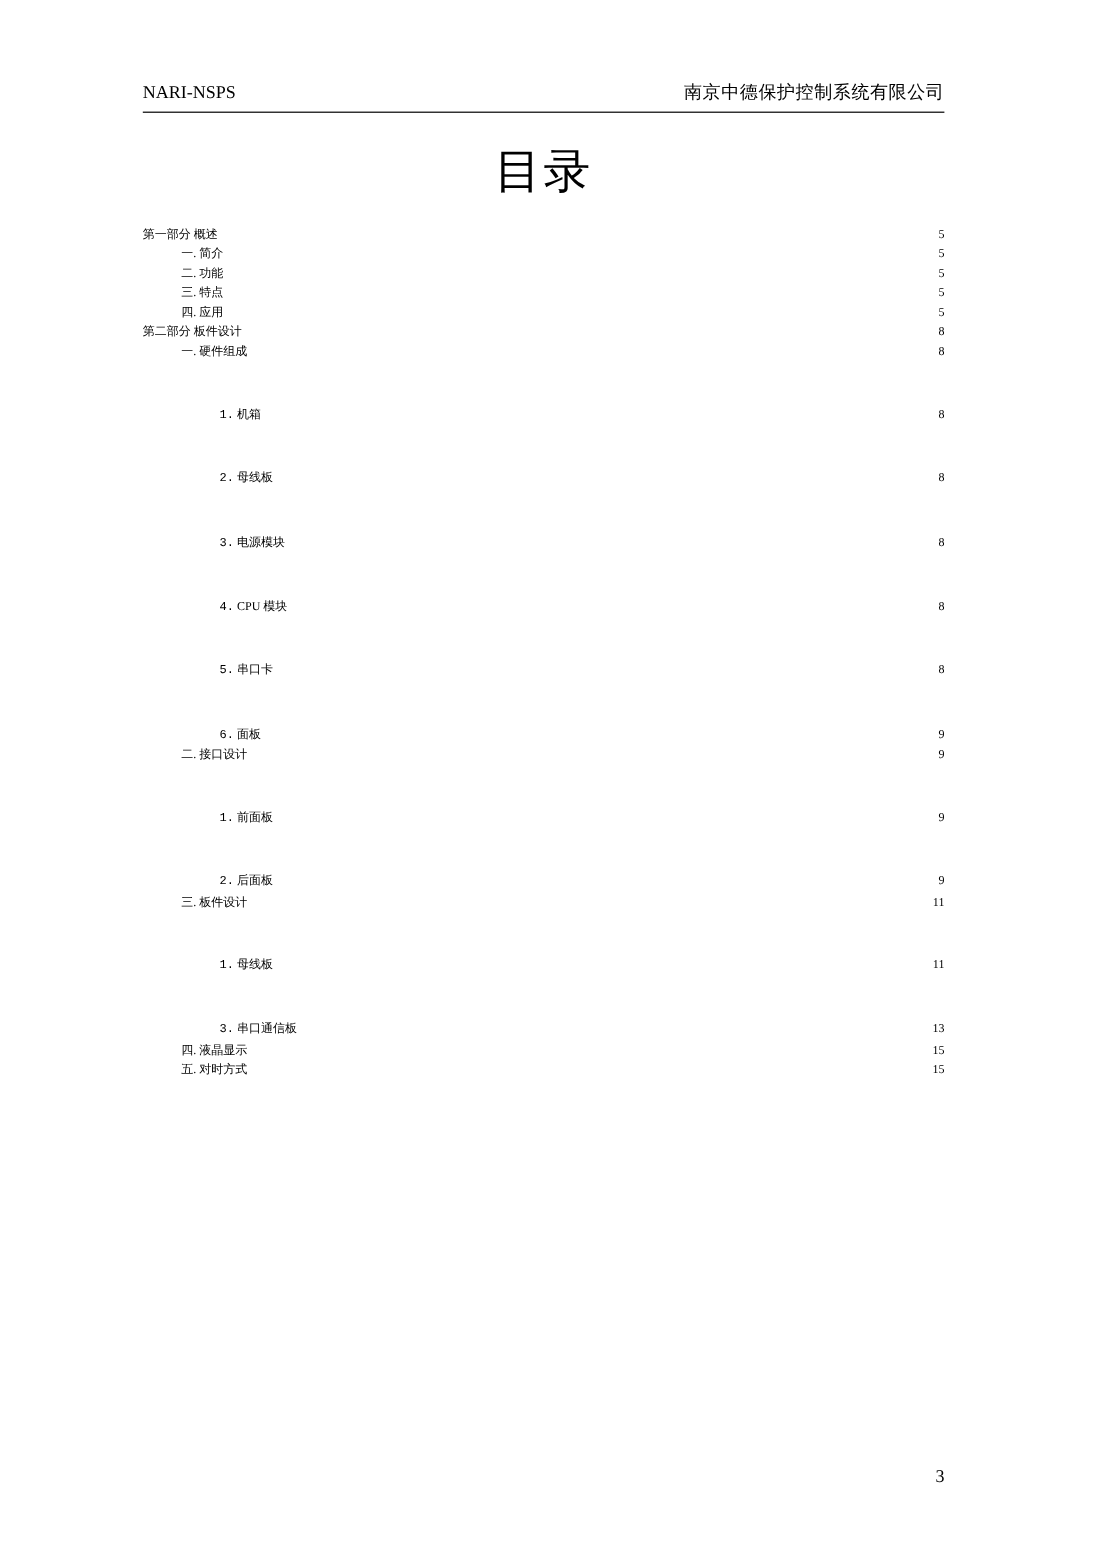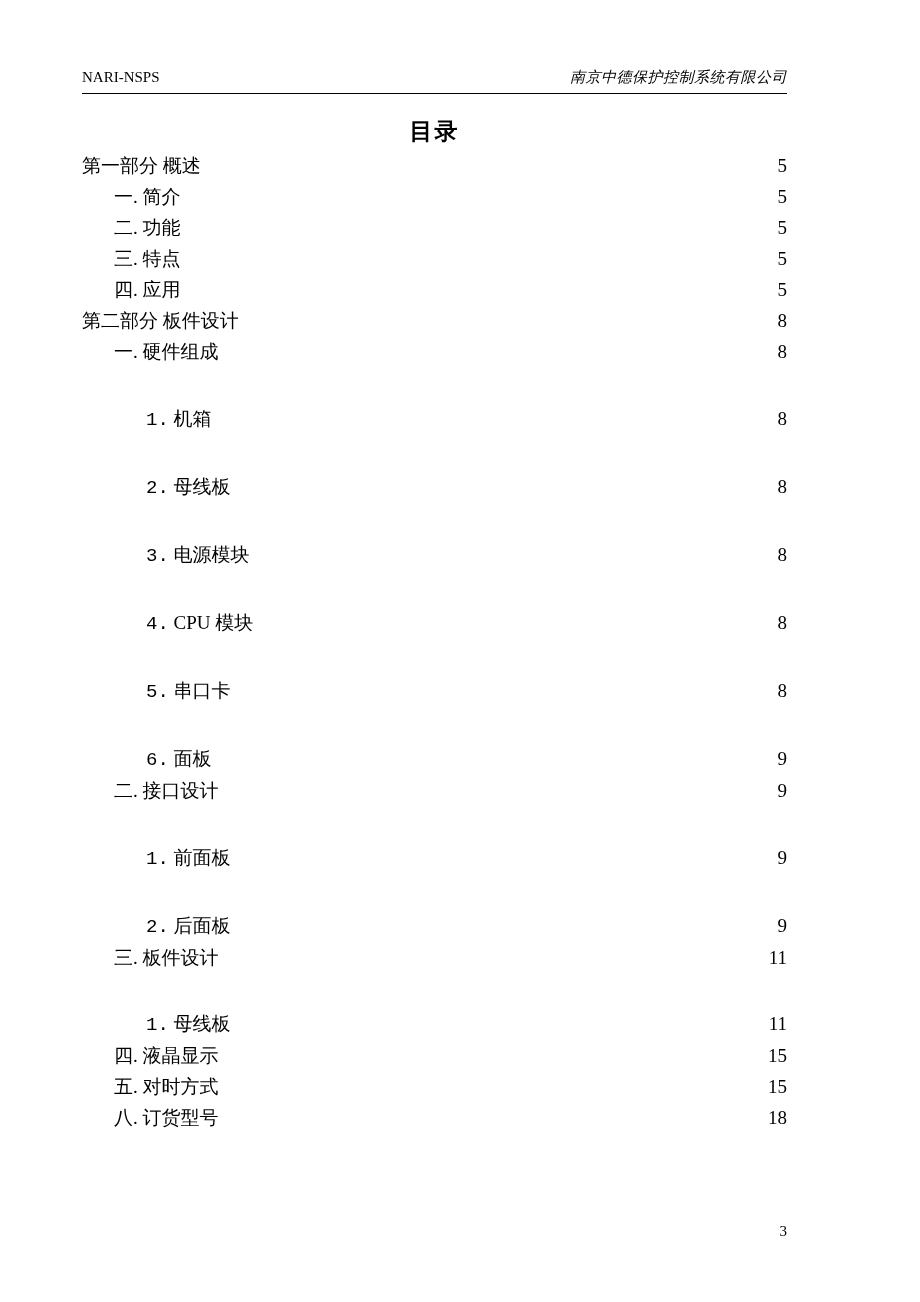--- a/index.html
+++ b/index.html
@@ -8,56 +8,54 @@
       box-sizing: border-box;
     }
     body {
       background: #ffffff;
       font-family: "SimSun", "宋体", serif;
       width: 920px;
       height: 1302px;
       position: relative;
     }
     .page {
-      padding: 68px 133px 0 82px;
+      padding: 68px 133px 0 119px;
     }
     .header {
       display: flex;
       justify-content: space-between;
       align-items: baseline;
       padding-bottom: 4px;
     }
     .header-left {
       font-family: "Times New Roman", serif;
       font-size: 15px;
       color: #000;
     }
     .header-right {
       font-family: "SimSun", "宋体", serif;
       font-size: 15px;
       color: #000;
       letter-spacing: 0.5px;
-      font-style: italic;
     }
     .header-line {
       border: none;
       border-top: 1px solid #000;
       margin-top: 2px;
     }
     .title {
       text-align: center;
-      font-size: 23px;
+      font-size: 39px;
       font-family: "SimSun", "宋体", serif;
       margin-top: 22px;
-      margin-bottom: 4px;
+      margin-bottom: 18px;
       letter-spacing: 2px;
-      font-weight: bold;
     }
     .toc {
-      font-size: 19px;
+      font-size: 10px;
       line-height: 1.63;
     }
     .toc-row {
       display: flex;
       justify-content: space-between;
       align-items: baseline;
     }
     .toc-label {
       white-space: pre;
     }
@@ -162,27 +160,27 @@
       </div>
       <div class="toc-row">
         <span class="toc-label indent-1"><span class="cjk-num">三.</span> <span>板件设计</span></span>
         <span class="toc-page">11</span>
       </div>
       <div class="toc-row">
         <span class="toc-label indent-2"><span class="ascii-num">1.</span> <span>母线板</span></span>
         <span class="toc-page">11</span>
       </div>
       <div class="toc-row">
+        <span class="toc-label indent-2"><span class="ascii-num">3.</span> <span>串口通信板</span></span>
+        <span class="toc-page">13</span>
+      </div>
+      <div class="toc-row">
         <span class="toc-label indent-1"><span class="cjk-num">四.</span> <span>液晶显示</span></span>
         <span class="toc-page">15</span>
       </div>
       <div class="toc-row">
         <span class="toc-label indent-1"><span class="cjk-num">五.</span> <span>对时方式</span></span>
         <span class="toc-page">15</span>
       </div>
-      <div class="toc-row">
-        <span class="toc-label indent-1"><span class="cjk-num">八.</span> <span>订货型号</span></span>
-        <span class="toc-page">18</span>
-      </div>
     </div>
 </div>
 
 <div class="page-number">3</div>
 
 </body></html>

